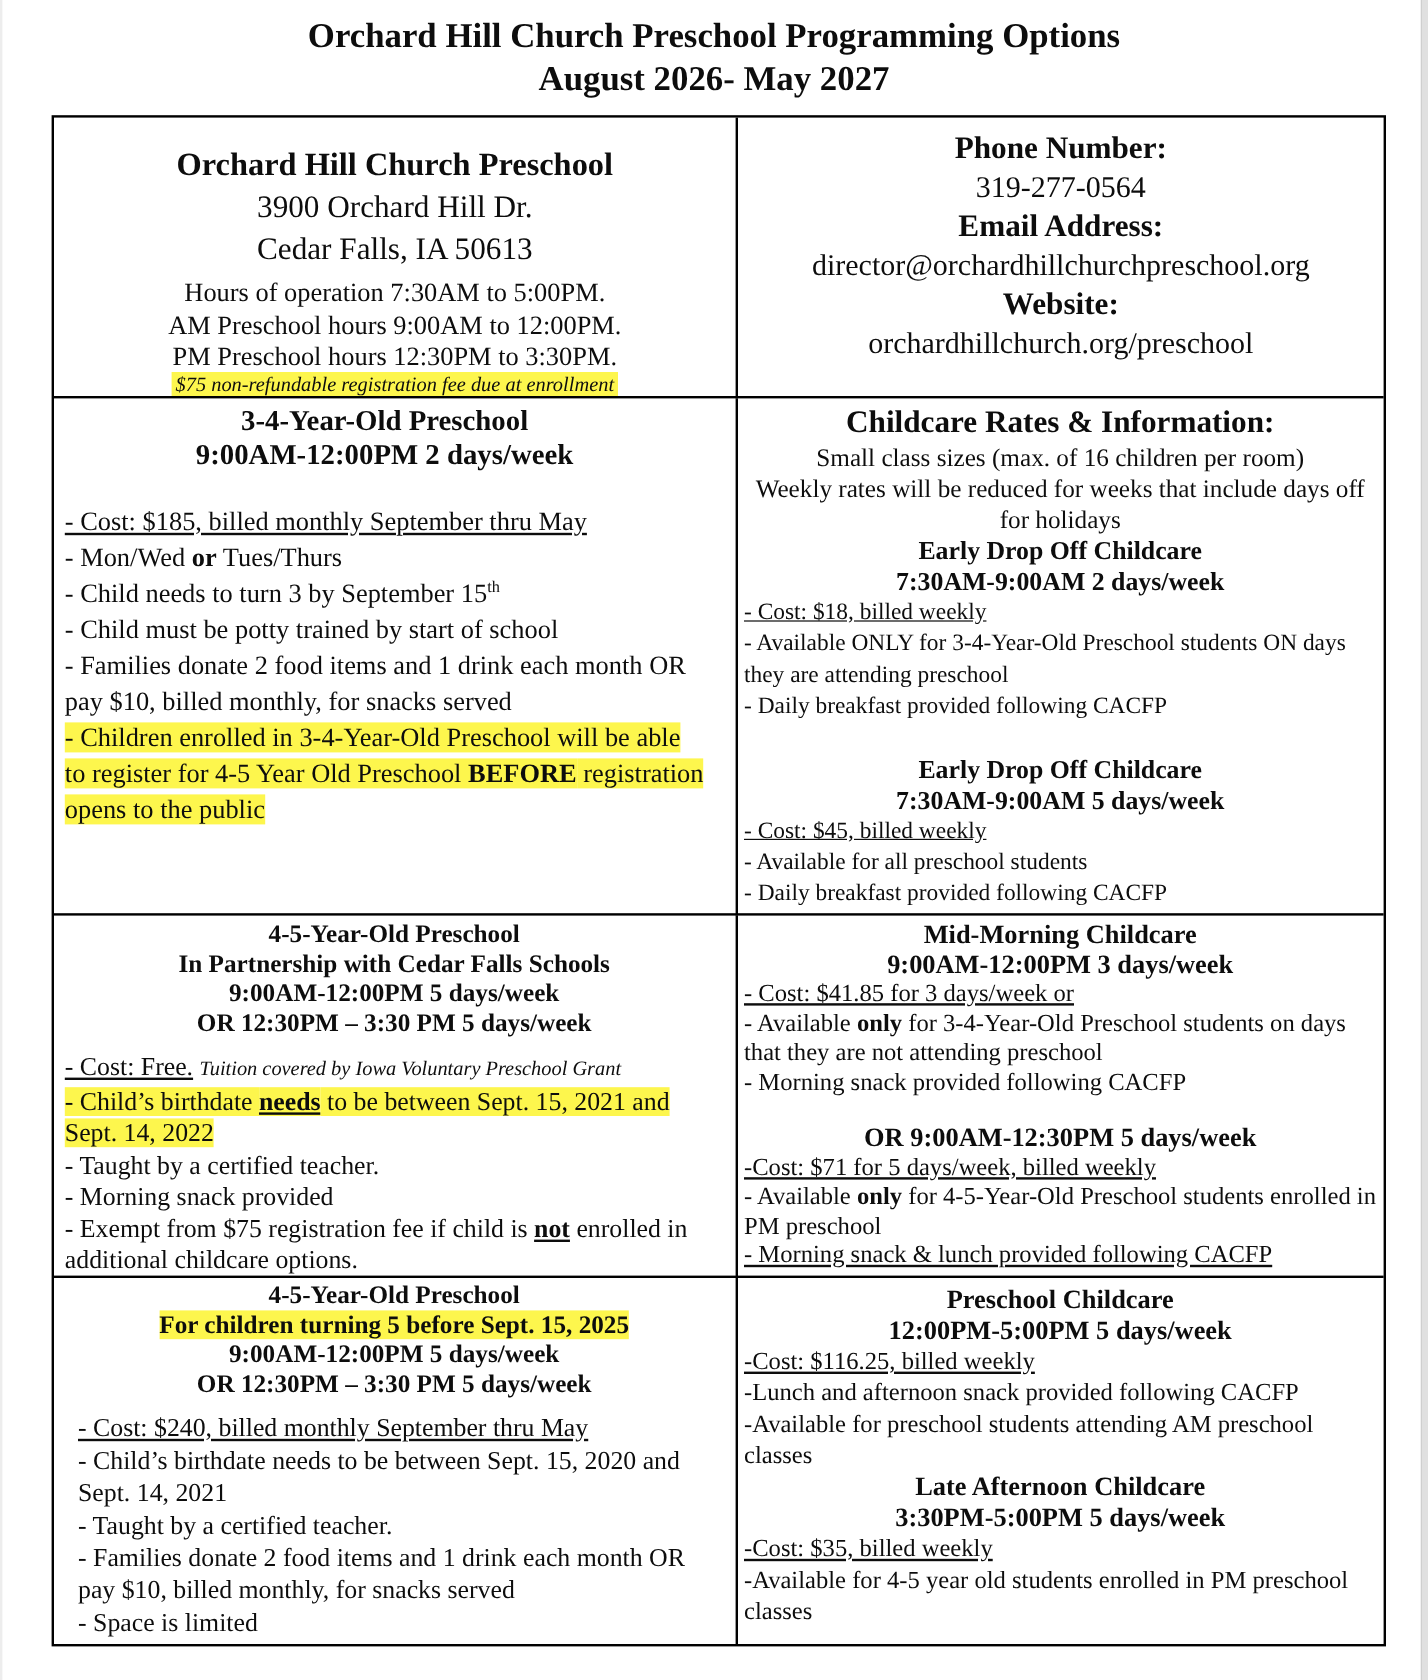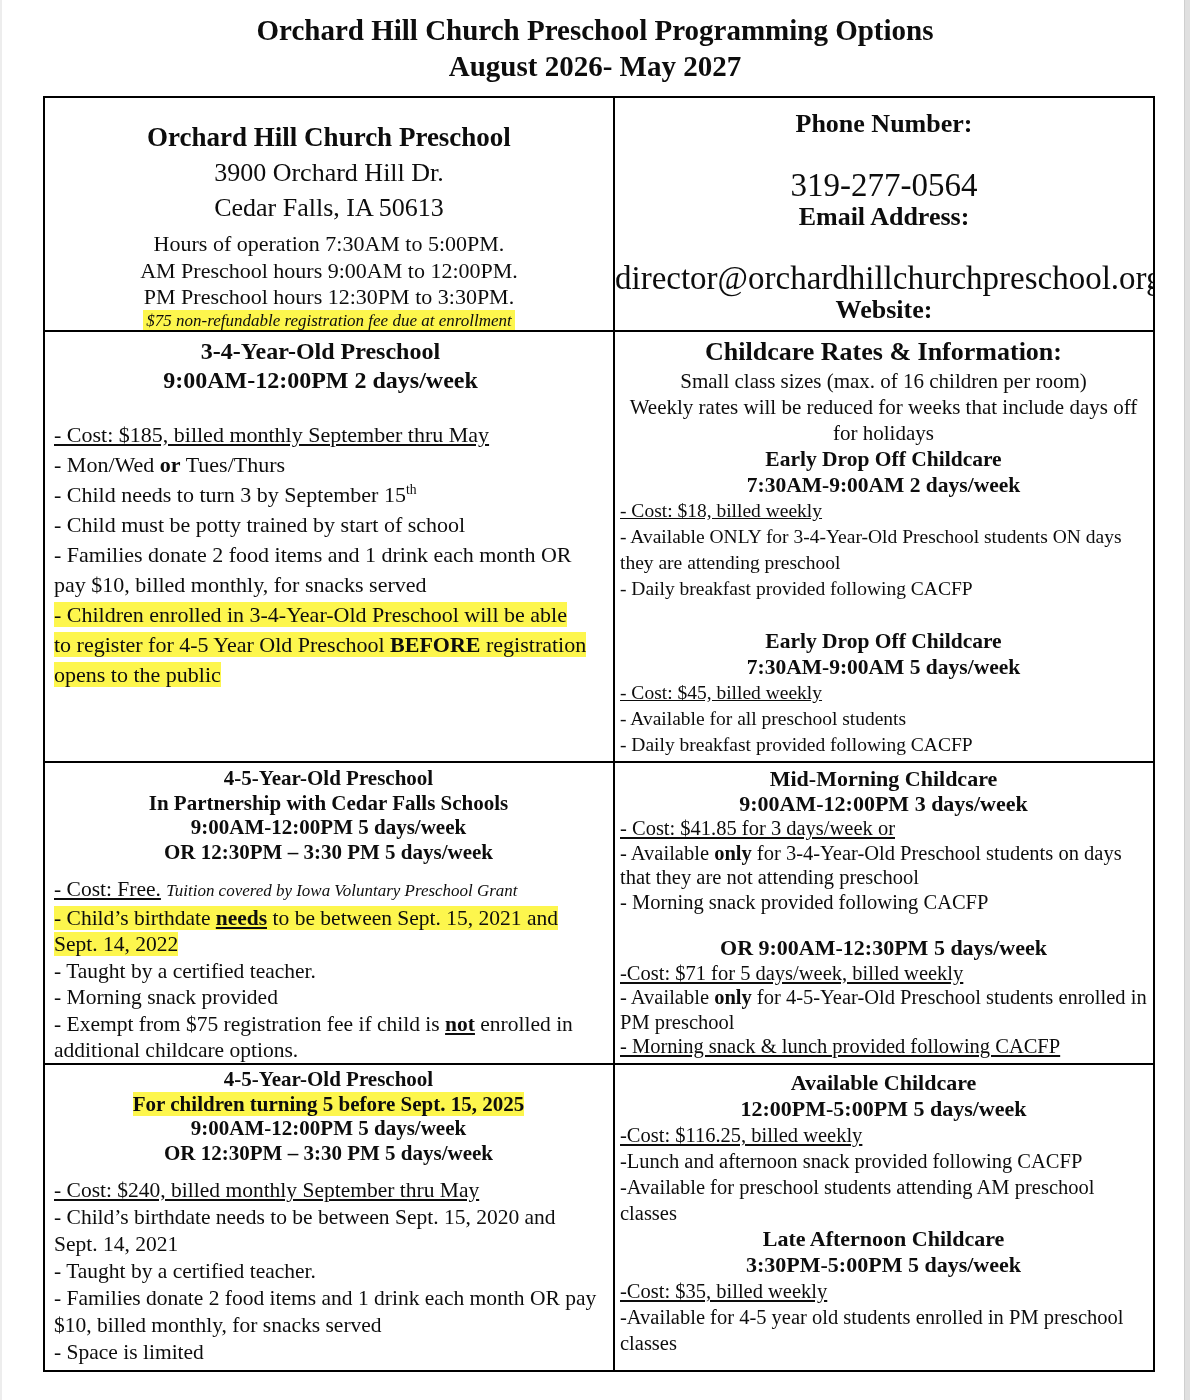--- a/index.html
+++ b/index.html
@@ -37,21 +37,21 @@
   .c-contact{display:flex;flex-direction:column;text-align:center;padding:22px 8px 3px 8px;}
   .c-contact .name{font-weight:bold;font-size:27px;line-height:35px;}
   .c-contact .addr{font-size:26px;line-height:35px;}
   .c-contact .hours{font-size:22px;line-height:26.5px;margin-top:6px;}
   .c-contact .fee{font-size:17px;font-style:italic;margin-top:auto;}
   .c-contact .fee .hl{padding:1px 3px;}
 
   
   .c-info{text-align:center;padding-top:10px;}
   .c-info .lbl{font-weight:bold;font-size:26px;line-height:32.5px;}
-  .c-info .val{font-size:33px;line-height:32.5px;margin-top:28px;}
+  .c-info .val{font-size:25px;line-height:32.5px;}
 
   
   .c-ps34{padding:5px 26px 0 9px;}
   .c-ps34 .cell-heading{font-size:24px;line-height:29px;}
   .c-ps34 .items{font-size:22px;line-height:30px;margin-top:25px;}
 
   
   .c-rates{padding:4px 6px 0 5px;}
   .c-rates .title{text-align:center;font-weight:bold;font-size:26px;line-height:32px;}
   .c-rates .intro{text-align:center;font-size:21px;line-height:26px;}
@@ -66,21 +66,21 @@
 
   
   .c-mid{padding:4px 6px 0 5px;}
   .c-mid .cell-heading{font-size:22px;line-height:24.5px;}
   .c-mid .items{font-size:20.5px;line-height:24.5px;}
   .c-mid .sec2{margin-top:22px;}
 
   
   .c-turn5{padding:2px 10px 0 9px;}
   .c-turn5 .cell-heading{font-size:21px;line-height:24.5px;}
-  .c-turn5 .items{font-size:21.5px;line-height:27px;margin-top:12px;}
+  .c-turn5 .items{font-size:21.5px;line-height:27px;margin-top:12px;margin-left:11px;}
 
   
   .c-aft{padding:5px 6px 0 5px;}
   .c-aft .cell-heading{font-size:22px;line-height:26px;}
   .c-aft .items{font-size:20.5px;line-height:26px;}
 </style>
 </head>
 <body>
 
 <div class="edge-left"></div>
@@ -207,21 +207,21 @@
         <div class="item"><span class="u">- Cost: $240, billed monthly September thru May</span></div>
         <div class="item"><span>- Child’s birthdate needs to be between Sept. 15, 2020 and Sept. 14, 2021</span></div>
         <div class="item"><span>- Taught by a certified teacher.</span></div>
         <div class="item"><span>- Families donate 2 food items and 1 drink each month OR pay $10, billed monthly, for snacks served</span></div>
         <div class="item"><span>- Space is limited</span></div>
       </div>
   </div>
   <div class="cell c-aft">
     <div class="sec1">
       <div class="cell-heading">
-          <div class="tline"><span>Available Childcare</span></div>
+          <div class="tline"><span>Preschool Childcare</span></div>
           <div class="tline"><span>12:00PM-5:00PM 5 days/week</span></div>
         </div>
       <div class="items">
           <div class="item"><span class="u">-Cost: $116.25, billed weekly</span></div>
           <div class="item"><span>-Lunch and afternoon snack provided following CACFP</span></div>
           <div class="item"><span>-Available for preschool students attending AM preschool classes</span></div>
         </div>
     </div>
     <div class="sec2">
       <div class="cell-heading">

